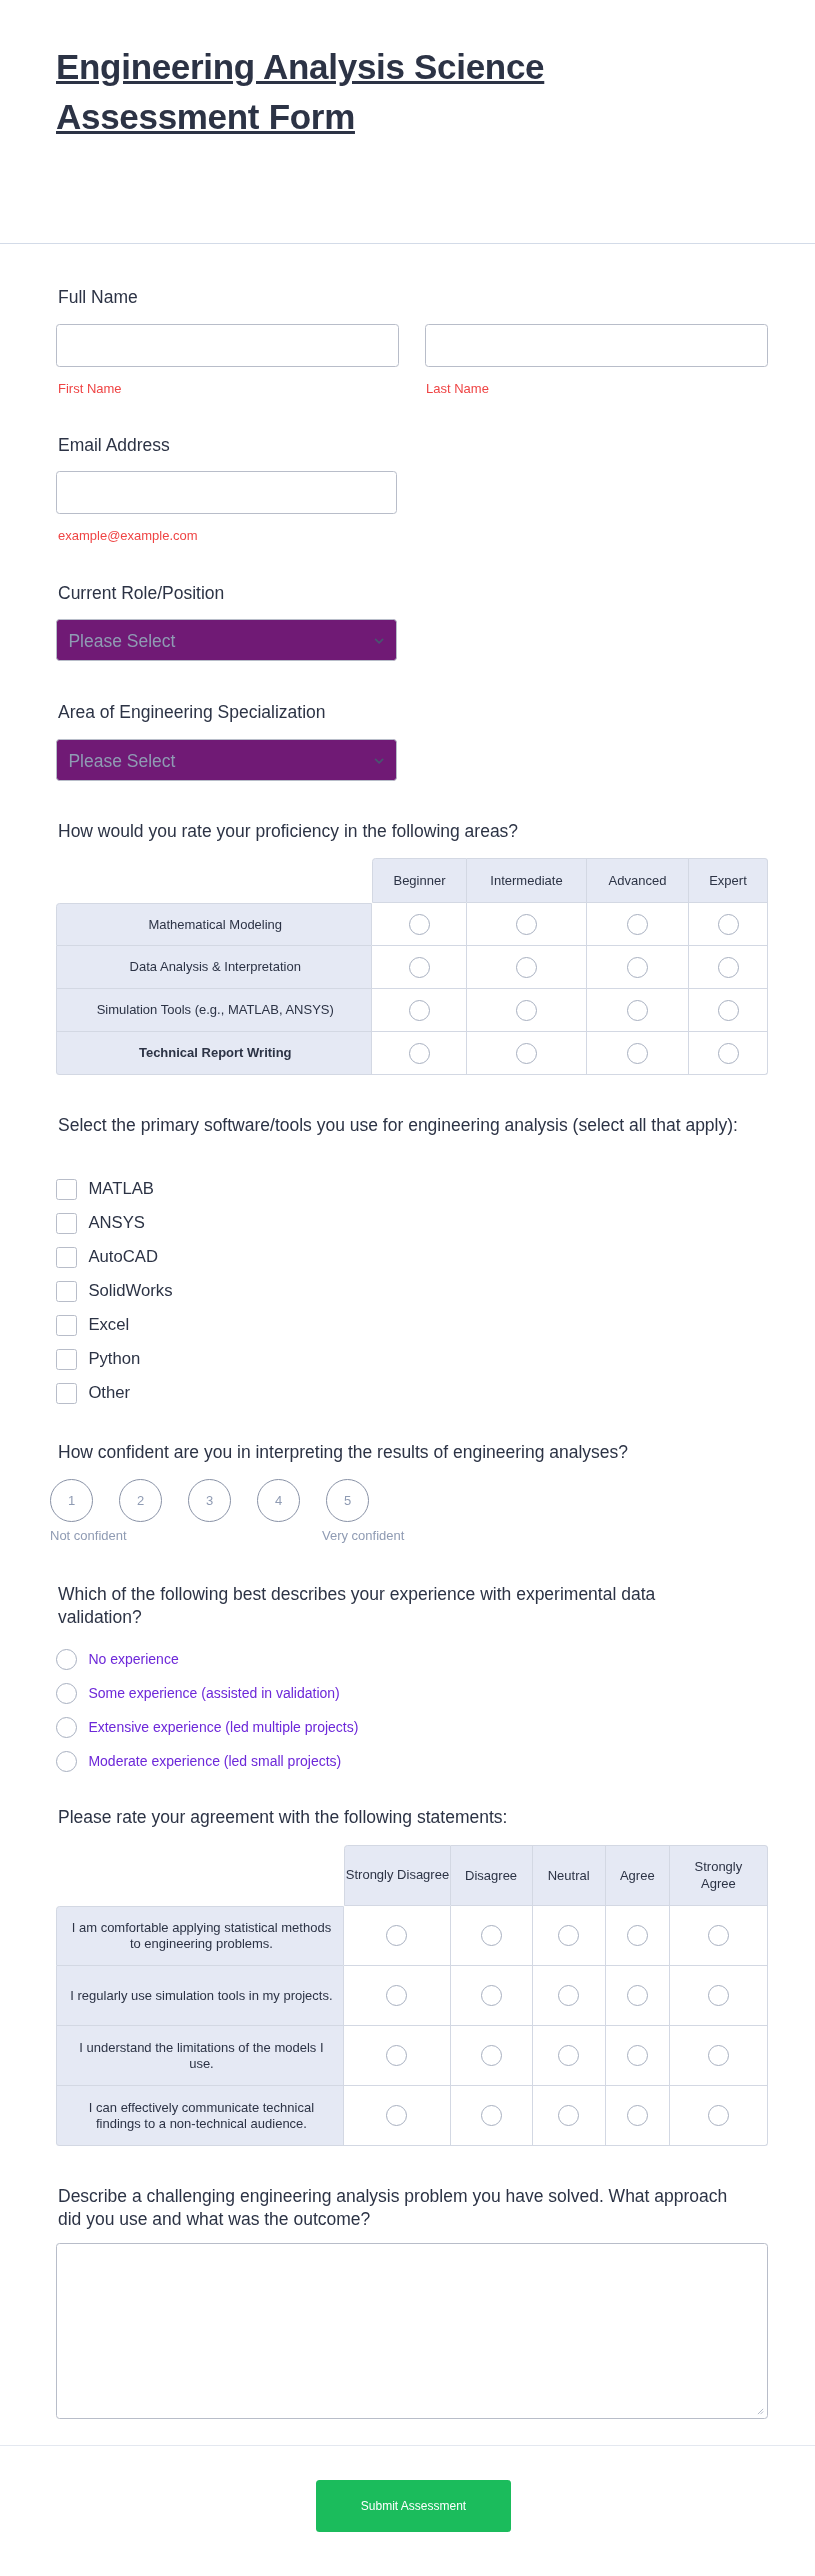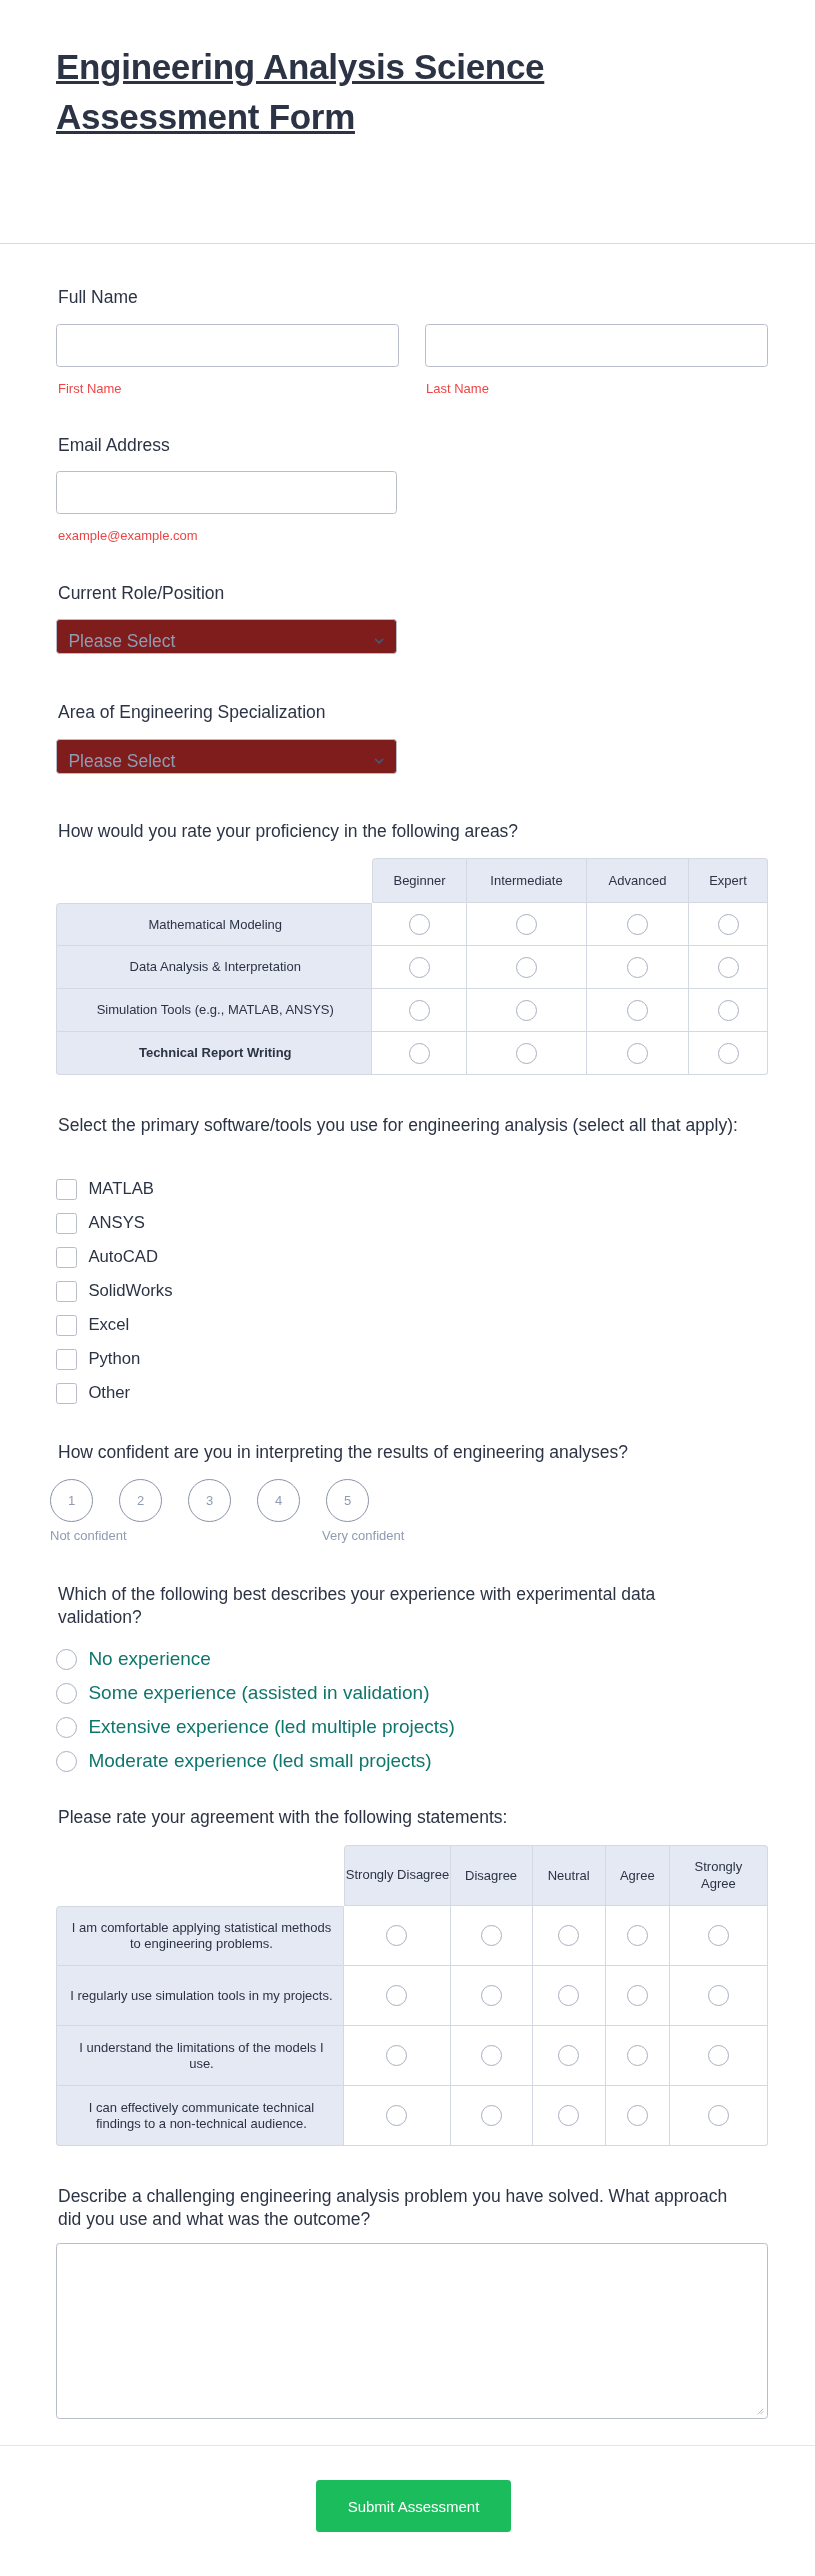--- a/index.html
+++ b/index.html
@@ -8,21 +8,21 @@
 
   .header { position: absolute; left: 56px; top: 42px; width: 667px; text-decoration: underline; }
   .title { font-size: 35px; font-weight: 700; line-height: 50px; color: #2c3345; letter-spacing: -0.3px; }
   .subtitle { margin-top: 1.8px; font-size: 16.7px; line-height: 27px; color: #57647e; }
   .divider { position: absolute; left: 0; width: 816px; height: 0.9px; background: #d3dbe8; }
 
   .field-label { position: absolute; left: 58px; font-size: 17.5px; color: #2c3345; }
   .text-input { position: absolute; height: 43px; border: 0.9px solid #b8bdc9; border-radius: 3.5px; background: #fff; }
   .sublabel { position: absolute; font-size: 13px; color: #ef4444; }
 
-  .select { position: absolute; left: 56px; width: 341px; height: 35px; border: 0.9px solid #b8bdc9; border-radius: 3.5px; background: #7f1d1d; }
+  .select { position: absolute; left: 56px; width: 341px; height: 42px; border: 0.9px solid #b8bdc9; border-radius: 3.5px; background: #701a75; }
   .select .ph { position: absolute; left: 11.4px; top: 11.4px; font-size: 17.5px; color: #8f9bb3; }
   .select .chev { position: absolute; right: 10.5px; top: 15px; width: 12.3px; height: 12.3px; }
 
   table.matrix { position: absolute; border-collapse: separate; border-spacing: 0; }
   table.matrix th, table.matrix td { border-right: 0.9px solid #d3d8e3; border-bottom: 0.9px solid #d3d8e3; text-align: center; }
   table.matrix th.blank { background: transparent; border: none; }
   table.matrix th.col { background: #e5e9f4; font-weight: 400; font-size: 13px; color: #2c3345; }
   table.matrix thead th.col:first-of-type, table.matrix th.col.first { border-left: 0.9px solid #d3d8e3; border-top: 0.9px solid #d3d8e3; }
   table.matrix th.col { border-top: 0.9px solid #d3d8e3; }
   table.matrix td.row-label { background: #e5e9f4; text-align: center; font-size: 13px; color: #2c3345; border-left: 0.9px solid #d3d8e3; padding-left: 13px; padding-right: 10.5px; line-height: 16px; }
@@ -34,26 +34,26 @@
   .check-box { width: 21px; height: 21px; border: 0.9px solid #b8bdc9; border-radius: 2.6px; background: #fff; }
   .check-label { margin-left: 11.4px; font-size: 16.7px; color: #2c3345; }
 
   .scale { position: absolute; left: 50px; top: 1479px; display: flex; }
   .scale-btn { width: 43px; height: 43px; border: 0.9px solid #8992a6; border-radius: 50%; margin-right: 26px; display: flex; align-items: center; justify-content: center; font-size: 13px; color: #8f9bb3; }
   .scale-lbl { position: absolute; top: 1528px; font-size: 13px; color: #8f9bb3; text-align: center; }
 
   .radios { position: absolute; left: 56px; top: 1642px; }
   .radio-item { display: flex; align-items: center; height: 34px; }
   .radio-item .radio { width: 21px; height: 21px; }
-  .radio-label { margin-left: 11.4px; font-size: 19px; color: #0f766e; }
+  .radio-label { margin-left: 11.4px; font-size: 14px; color: #6d28d9; }
 
   .textarea { position: absolute; left: 56px; top: 2243px; width: 712px; height: 176px; border: 0.9px solid #b8bdc9; border-radius: 3.5px; background: #fff; }
   .resize { position: absolute; right: 3.5px; bottom: 3.5px; width: 7px; height: 7px; }
 
-  .submit { position: absolute; left: 316px; top: 2480px; width: 195px; height: 52px; background: #1bbc5c; border-radius: 3.5px; color: #fff; font-size: 15px; display: flex; align-items: center; justify-content: center; border: none; }
+  .submit { position: absolute; left: 316px; top: 2480px; width: 195px; height: 52px; background: #1bbc5c; border-radius: 3.5px; color: #fff; font-size: 12px; display: flex; align-items: center; justify-content: center; border: none; }
 </style>
 </head>
 <body>
 
 <div class="header">
   <h1 class="title">Engineering Analysis Science Assessment Form</h1>
 </div>
 <div class="divider" style="top:243px;"></div>
 
 <div class="field-label" style="top:287px;">Full Name</div>

